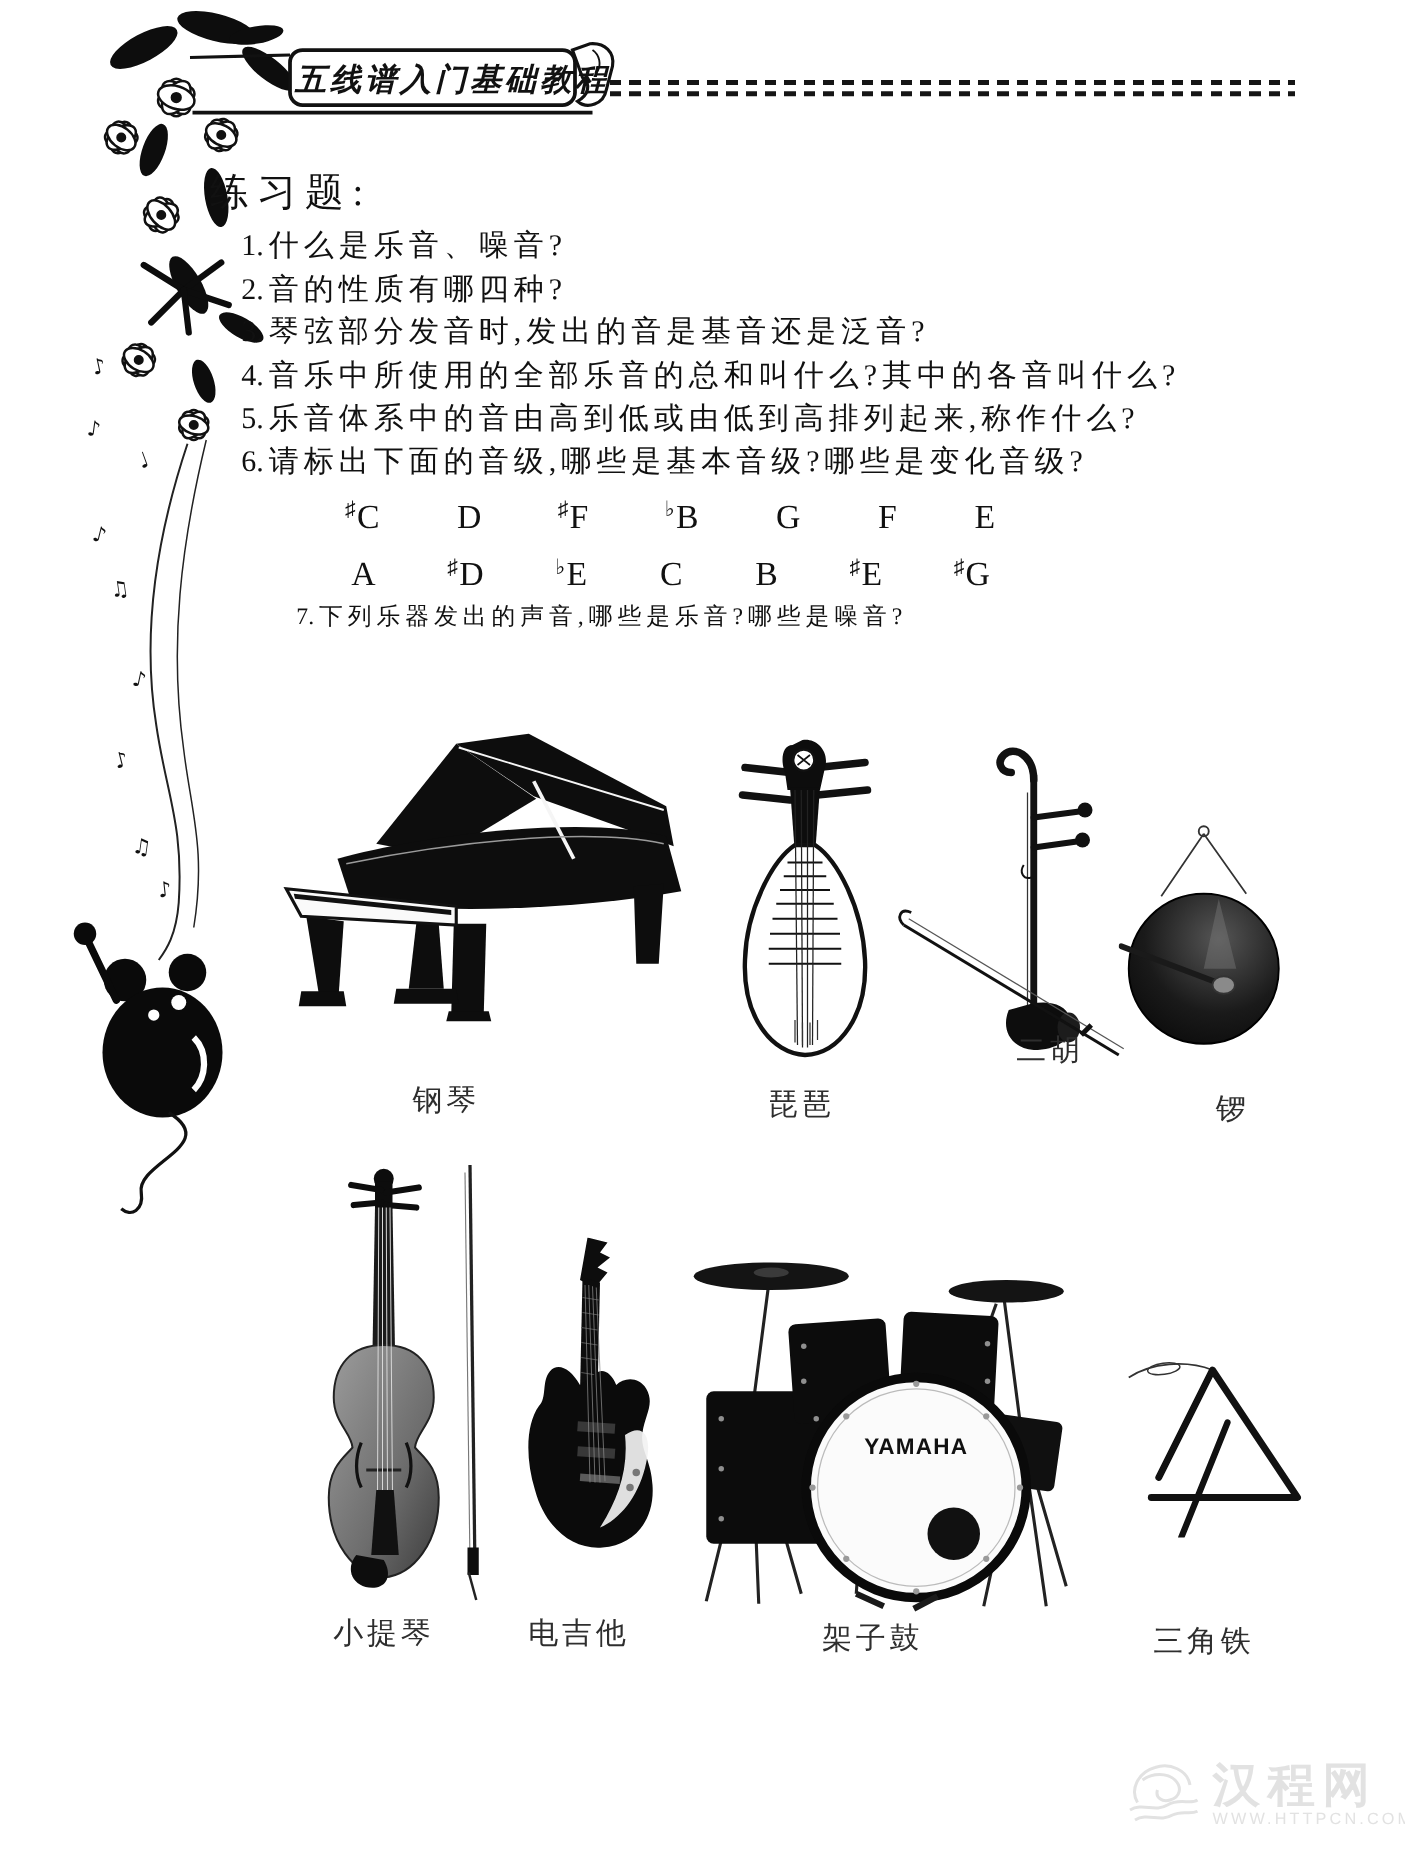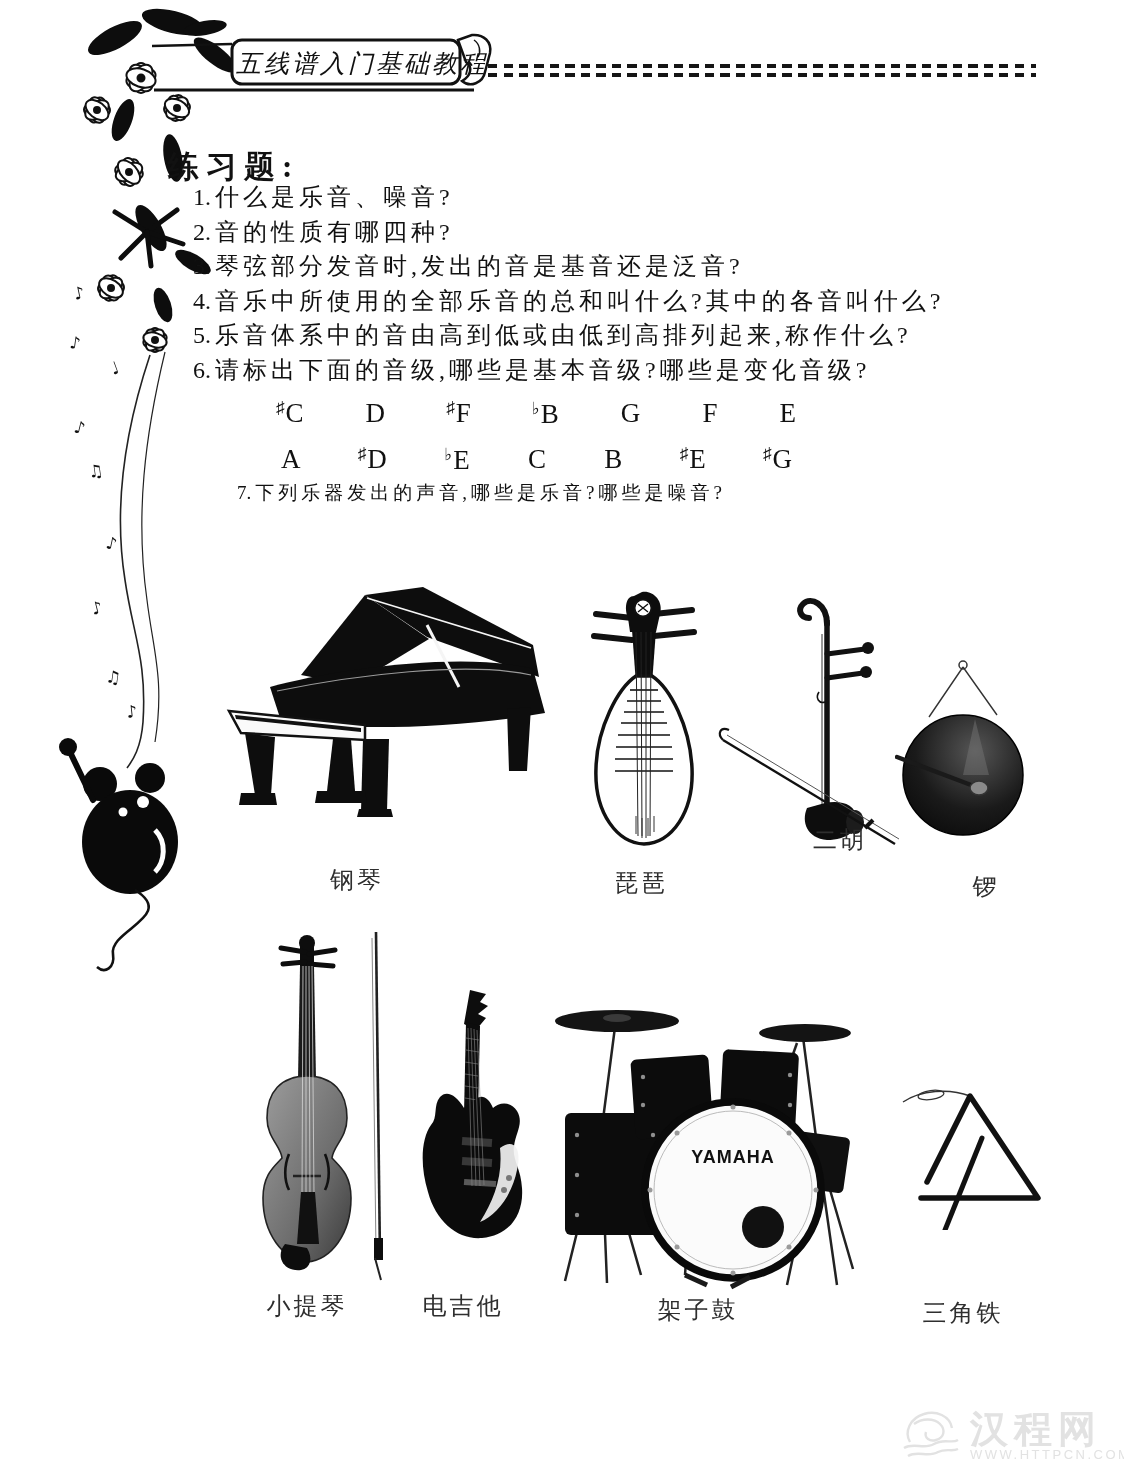--- a/index.html
+++ b/index.html
@@ -1,26 +1,26 @@
 <!DOCTYPE html>
 <html><head>
 <meta charset="utf-8">
 <style>
   html,body{margin:0;padding:0;background:#fff;}
   .page{position:relative;width:1124px;height:1480px;background:#ffffff;overflow:hidden;
         font-family:"Liberation Serif","DejaVu Serif",serif;color:#111;}
   .abs{position:absolute;}
   
   .banner-title{position:absolute;left:236px;top:47px;width:218px;text-align:center;
-    font-size:25px;font-weight:normal;letter-spacing:3px;font-style:italic;white-space:nowrap;}
+    font-size:25px;font-weight:bold;letter-spacing:3px;font-style:italic;white-space:nowrap;}
   .dashes{position:absolute;left:488px;top:64px;width:548px;}
   .dash-line{height:4px;background:repeating-linear-gradient(90deg,#151515 0 9px,transparent 9px 15.5px);}
   .dash-line + .dash-line{margin-top:5px;}
   
-  .heading{position:absolute;left:168px;top:133px;font-size:31px;font-weight:bold;letter-spacing:7px;white-space:nowrap;margin-top:13px;}
+  .heading{position:absolute;left:168px;top:133px;font-size:31px;font-weight:normal;letter-spacing:7px;white-space:nowrap;}
   .qlist{position:absolute;left:193px;top:180px;width:920px;}
   .q-line{font-size:24px;letter-spacing:4px;line-height:34.6px;white-space:nowrap;}
   .q-num{display:inline-block;margin-right:4px;letter-spacing:0;}
   .q7{position:absolute;left:193px;top:480px;font-size:19px;letter-spacing:4px;white-space:nowrap;margin-left:44px;}
   
   .note-row{position:absolute;display:flex;justify-content:space-between;}
   .note-row1{left:276px;top:398px;width:520px;}
   .note-row2{left:280px;top:444px;width:512px;}
   .note{font-size:27px;font-weight:500;}
   .acc{font-size:17px;vertical-align:9px;margin-right:1px;}

